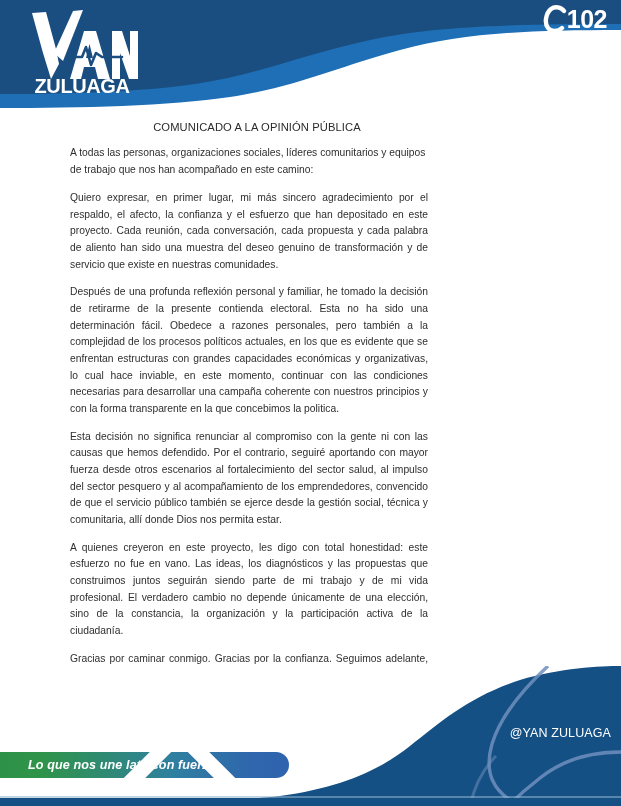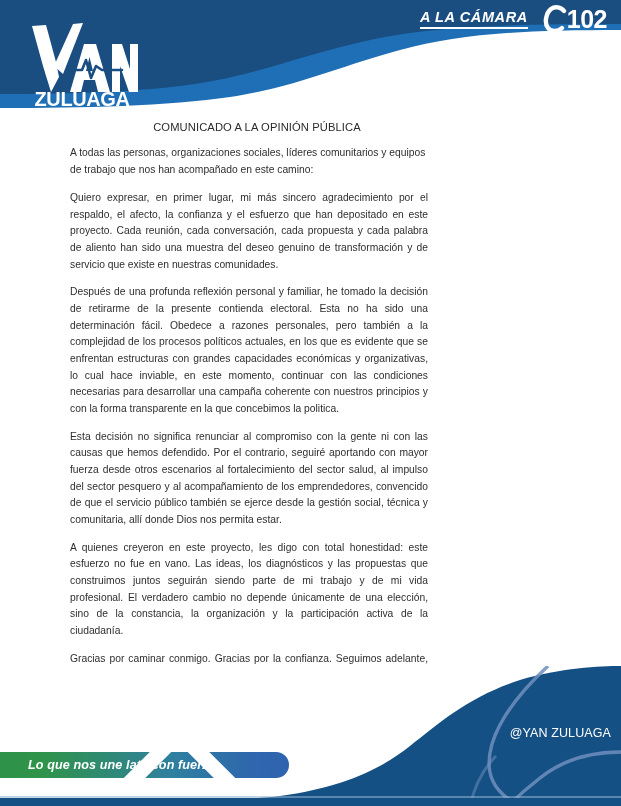--- a/index.html
+++ b/index.html
@@ -9,21 +9,21 @@
     font-family:"Liberation Sans","DejaVu Sans",sans-serif;
     -webkit-font-smoothing:antialiased;
   }
   .page{position:relative;width:621px;height:806px;background:#fff;overflow:hidden;}
 
   
   .header{position:absolute;top:0;left:0;width:621px;height:108px;overflow:hidden;}
   .header-bg{position:absolute;inset:0;}
   .header-bg svg{display:block;width:621px;height:108px;}
 
-  .logo{position:absolute;left:26px;top:22px;width:112px;height:86px;z-index:4;}
+  .logo{position:absolute;left:26px;top:9px;width:112px;height:86px;z-index:4;}
   .logo svg{display:block;width:112px;height:86px;}
 
   .header-right{position:absolute;right:14px;top:4px;display:flex;align-items:center;gap:13px;z-index:5;}
   .camara-text{
     color:#ffffff;font-size:14.5px;font-weight:bold;font-style:italic;
     letter-spacing:.6px;border-bottom:2px solid #ffffff;padding-bottom:2px;
     line-height:1.15;white-space:nowrap;
   }
   .channel{display:flex;align-items:center;}
   .channel-glyph{width:26px;height:30px;display:block;}
@@ -98,21 +98,20 @@
 
         <path d="M86 70 L86 22 L96 22 L104 47 L104 22 L112 22 L112 70 L103 70 L94 44 L94 70 Z" fill="#ffffff"></path>
 
         <path d="M46 48 L56 48 L60 38 L65 56 L70 44 L76 48 L96 48" fill="none" stroke="#1A4E80" stroke-width="2.6" stroke-linejoin="round" stroke-linecap="round"></path>
 
         <text x="56" y="84" text-anchor="middle" fill="#ffffff" font-family="Liberation Sans, sans-serif" font-size="20" font-weight="bold" letter-spacing="-0.4">ZULUAGA</text>
       </svg>
     </div>
 
     <div class="header-right">
-      <div class="camara-text">A LA CÁMARA</div>
       <div class="channel">
         <svg class="channel-glyph" viewBox="0 0 26 30" xmlns="http://www.w3.org/2000/svg">
           <path d="M23 7 C20 3 14 2 10 5 C5 9 3 19 7 24 C10 28 17 28 21 24" fill="none" stroke="#ffffff" stroke-width="4.4" stroke-linecap="round"></path>
         </svg>
         <div class="channel-num">102</div>
       </div>
     </div>
   </div>
 
   <div class="doc">

